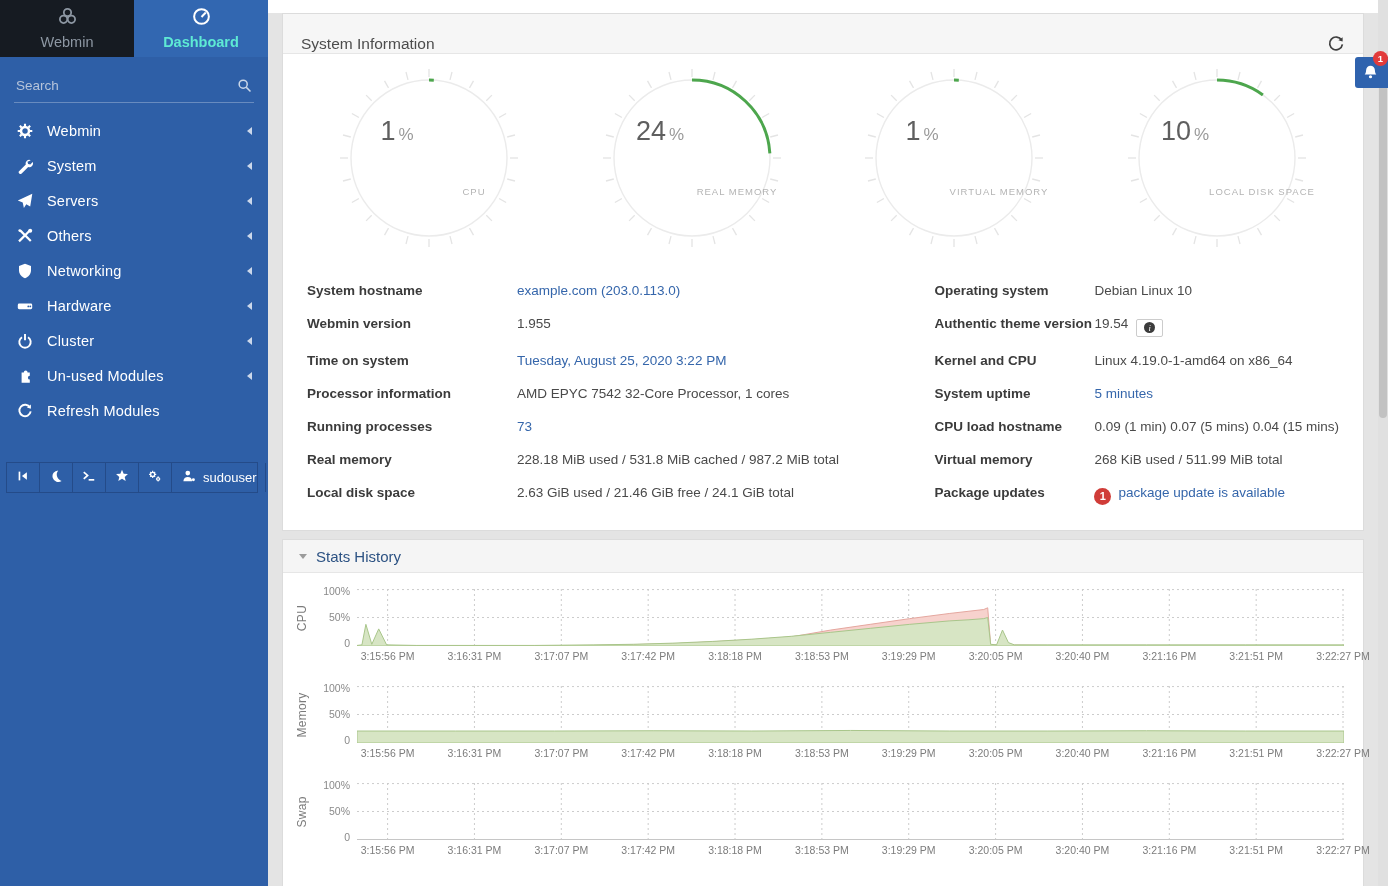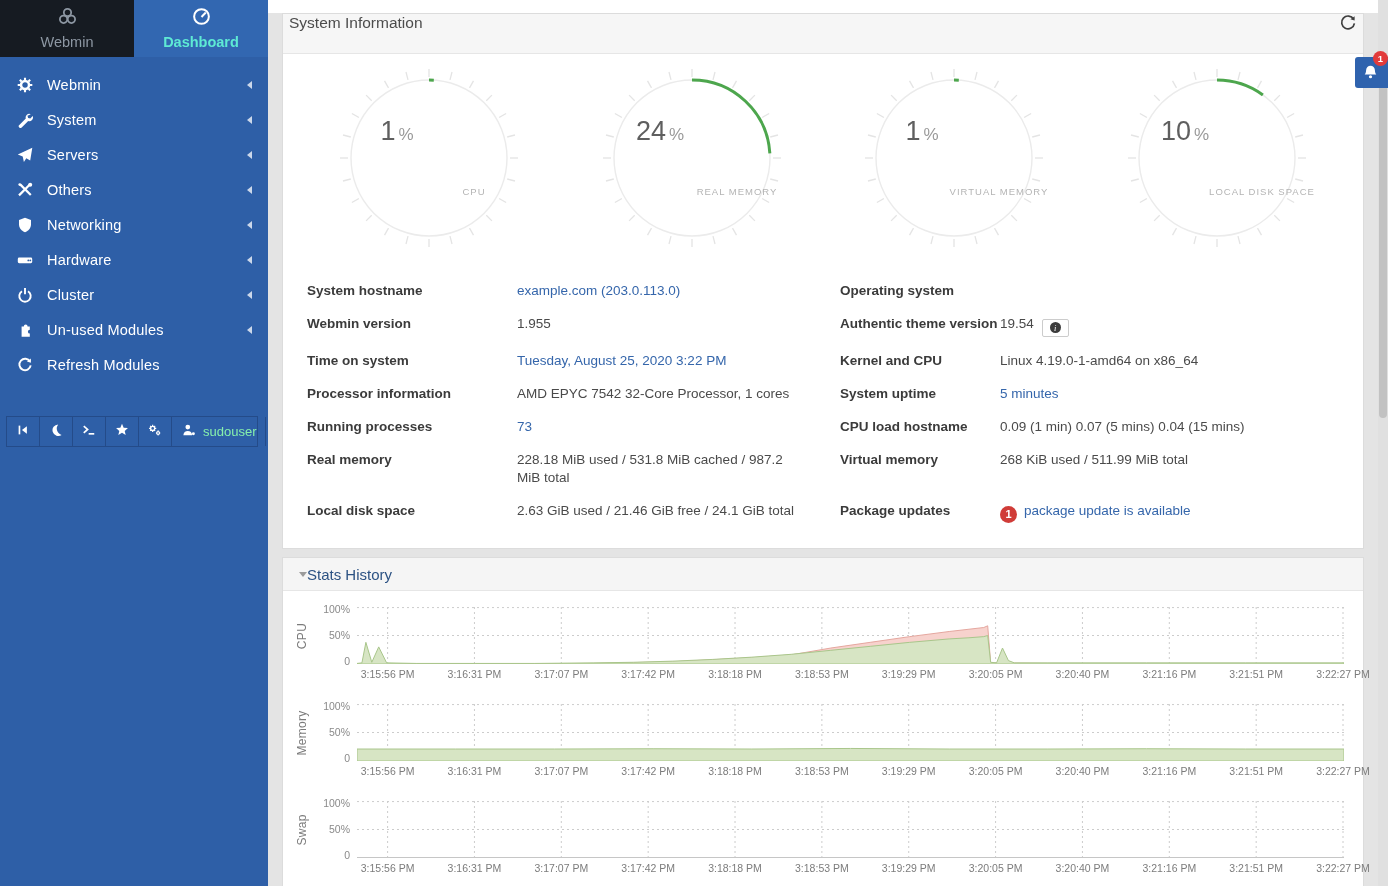--- a/index.html
+++ b/index.html
@@ -20,62 +20,62 @@
   .searchwrap .sicon { position:absolute; right:2px; top:7px; width:15px; height:15px; }
 
   .menu { margin-top:10px; }
   .menu-item { display:flex; align-items:center; height:35px; padding:0 16px 0 17px; color:#fff; cursor:pointer; }
   .menu-item .micon { width:17px; height:16px; margin-right:13px; flex:none; display:inline-flex; }
   .menu-item .micon svg { width:16px; height:16px; }
   .menu-item .mlabel { font-size:14.5px; font-weight:500; letter-spacing:.2px; flex:1; }
   .caret-left { width:0; height:0; border-top:4px solid transparent; border-bottom:4px solid transparent; border-right:5px solid #ccd8ea; }
 
   .side-footer { display:flex; align-items:stretch; margin:34px 6px 0 6px; border:1px solid rgba(10,25,60,0.28); border-left:none; height:31px; width:252px; }
-  .sf-cell { display:flex; align-items:center; justify-content:center; padding:0 9px; border-left:1px solid rgba(10,25,60,0.28); color:#86efac; cursor:pointer; font-size:12px; }
+  .sf-cell { display:flex; align-items:center; justify-content:center; padding:0 9px; border-left:1px solid rgba(10,25,60,0.28); color:#ffffff; cursor:pointer; font-size:12px; }
   .sf-cell svg { width:14px; height:14px; }
   .sf-user { gap:6px; font-size:13px; }
   .sf-user svg { width:16px; height:14px; }
 
   
   .main { position:absolute; left:268px; top:0; width:1120px; height:886px; background:#e4e4e4; }
   .top-strip { position:absolute; top:0; left:0; right:10px; height:13px; background:#fff; }
 
   .panel { background:#fff; border:1px solid #dcdcdc; }
   .panel-si { margin:13px 24px 8px 14px; }
   .panel-stats { margin:0 24px 0 14px; height:400px; }
 
-  .p-header { display:flex; align-items:flex-start; background:#f6f6f6; border-bottom:1px solid #e6e6e6; padding:0 6px; height:40px; }
+  .p-header { display:flex; align-items:flex-end; background:#f6f6f6; border-bottom:1px solid #e6e6e6; padding:0 18px; height:40px; }
   .p-title { font-size:15.5px; color:#4c4c4c; flex:1; }
   .refresh-btn { width:18px; height:18px; cursor:pointer; }
 
   .gauges { display:flex; justify-content:space-evenly; padding:10px 10px 0 10px; }
   .gauge { width:252px; height:198px; display:flex; justify-content:center; }
 
-  .inforows { display:grid; grid-template-columns:1fr 1fr; grid-auto-flow:column; grid-template-rows:repeat(7,auto); column-gap:34px; padding:12px 24px 18px 24px; }
+  .inforows { display:grid; grid-template-columns:1fr; grid-auto-flow:column; grid-template-rows:repeat(7,auto); column-gap:34px; padding:12px 24px 18px 24px; }
   .irow { display:flex; align-items:flex-start; padding:7.5px 0; font-size:13.5px; line-height:18px; }
   .irow .ilabel { color:#3b3b3b; font-weight:bold; flex:none; }
   .col-l .ilabel { width:210px; }
   .col-r .ilabel { width:160px; }
   .irow .ival { color:#4a4a4a; flex:1; min-width:0; }
   .linktext { color:#3566ab; cursor:pointer; }
   .info-btn { display:inline-flex; align-items:center; justify-content:center; width:27px; height:18px; background:#fff; border:1px solid #ccc; border-radius:2px; margin-left:8px; vertical-align:-3px; cursor:pointer; }
   .info-btn .ic { width:11px; height:11px; border-radius:50%; background:#3c3c3c; color:#fff; font-size:8.5px; font-style:italic; font-family:"Liberation Serif",serif; display:flex; align-items:center; justify-content:center; }
   .pkg-badge { display:inline-block; width:17px; height:17px; border-radius:50%; background:#d03c38; color:#fff; font-size:11px; font-weight:bold; text-align:center; line-height:17px; margin-right:7px; vertical-align:-3px; }
 
   
   .bell-tab { position:absolute; top:57px; right:0; width:33px; height:31px; background:#2f63ae; border-radius:3px 0 0 3px; cursor:pointer; z-index:5; }
   .bell-tab svg { width:17px; height:17px; position:absolute; left:7px; top:7px; }
   .bell-badge { position:absolute; top:-6px; right:0px; min-width:15px; height:15px; border-radius:8px; background:#e23b3b; color:#fff; font-size:9.5px; font-weight:bold; text-align:center; line-height:15px; }
 
   
   .scrollbar { position:absolute; top:0; right:0; bottom:0; width:10px; background:#e0e0e0; }
   .scroll-thumb { position:absolute; top:58px; left:1px; width:8px; height:360px; background:#c2c2c2; border-radius:4px; cursor:pointer; }
 
   
-  .stats-header { display:flex; align-items:center; background:#f5f5f5; border-bottom:1px solid #e6e6e6; height:33px; padding:0 16px; cursor:pointer; }
+  .stats-header { display:flex; align-items:center; gap:9px; background:#f5f5f5; border-bottom:1px solid #e6e6e6; height:33px; padding:0 16px; cursor:pointer; }
   .caret-down { width:0; height:0; border-left:4.5px solid transparent; border-right:4.5px solid transparent; border-top:5.5px solid #9b9b9b; }
   .stats-title { font-size:15px; color:#2c5283; font-weight:500; }
   .stats-body { padding-top:16px; }
 
   .chart { margin:0 19px 19px 8px; }
   .chart-top { display:flex; }
   .rotlab { width:22px; position:relative; }
   .rotlab span { position:absolute; left:50%; top:50%; transform:translate(-50%,-50%) rotate(-90deg); font-size:12px; color:#7b7b7b; letter-spacing:.3px; white-space:nowrap; }
   .yticks { width:44px; position:relative; }
   .yticks span { position:absolute; right:7px; font-size:10.5px; color:#8a8a8a; }
@@ -102,20 +102,27 @@
     </div>
     <div class="tab tab-dashboard">
       <span><svg viewBox="0 0 16 16">
             <circle cx="8" cy="8" r="6.2" fill="none" stroke="#fff" stroke-width="1.7"></circle>
             <path d="M8 8.4 L11.6 4.6" stroke="#fff" stroke-width="1.7" fill="none"></path>
           </svg></span>
       <span class="tlabel">Dashboard</span>
     </div>
   </div>
 
+  <div class="searchwrap">
+    <input type="text" placeholder="Search" style="">
+    <span class="sicon"><svg viewBox="0 0 16 16">
+          <circle cx="6.6" cy="6.6" r="4.3" fill="none" stroke="rgba(255,255,255,0.75)" stroke-width="1.6"></circle>
+          <path d="M10 10 L14.4 14.4" stroke="rgba(255,255,255,0.75)" stroke-width="1.6"></path>
+        </svg></span>
+  </div>
 
   <div class="menu" id="menu">
       <div class="menu-item">
         <span class="micon">
           <svg viewBox="0 0 16 16">
             <g stroke="#ffffff" stroke-width="2.1">
     <path d="M12.9 8H15.3M11.46 11.46 13.16 13.16M8 12.9V15.3M4.54 11.46 2.84 13.16M3.1 8H0.7M4.54 4.54 2.84 2.84M8 3.1V0.7M11.46 4.54 13.16 2.84"></path>
             </g>
     <circle cx="8" cy="8" r="4" fill="none" stroke="#ffffff" stroke-width="2.5"></circle>
           </svg>
@@ -421,20 +428,21 @@
         <div class="irow col-l">
           <span class="ilabel">Real memory</span>
           <span class="ival"><span>228.18 MiB used / 531.8 MiB cached / 987.2 MiB total</span></span>
         </div>
         <div class="irow col-l">
           <span class="ilabel">Local disk space</span>
           <span class="ival"><span>2.63 GiB used / 21.46 GiB free / 24.1 GiB total</span></span>
         </div>
         <div class="irow col-r">
           <span class="ilabel">Operating system</span>
+          <span class="ival"><span>Debian Linux 10</span></span>
         </div>
         <div class="irow col-r">
           <span class="ilabel">Authentic theme version</span>
           <span class="ival"><span>19.54</span><span class="info-btn">
               <span class="ic">i</span>
             </span></span>
         </div>
         <div class="irow col-r">
           <span class="ilabel">Kernel and CPU</span>
           <span class="ival"><span>Linux 4.19.0-1-amd64 on x86_64</span></span>

